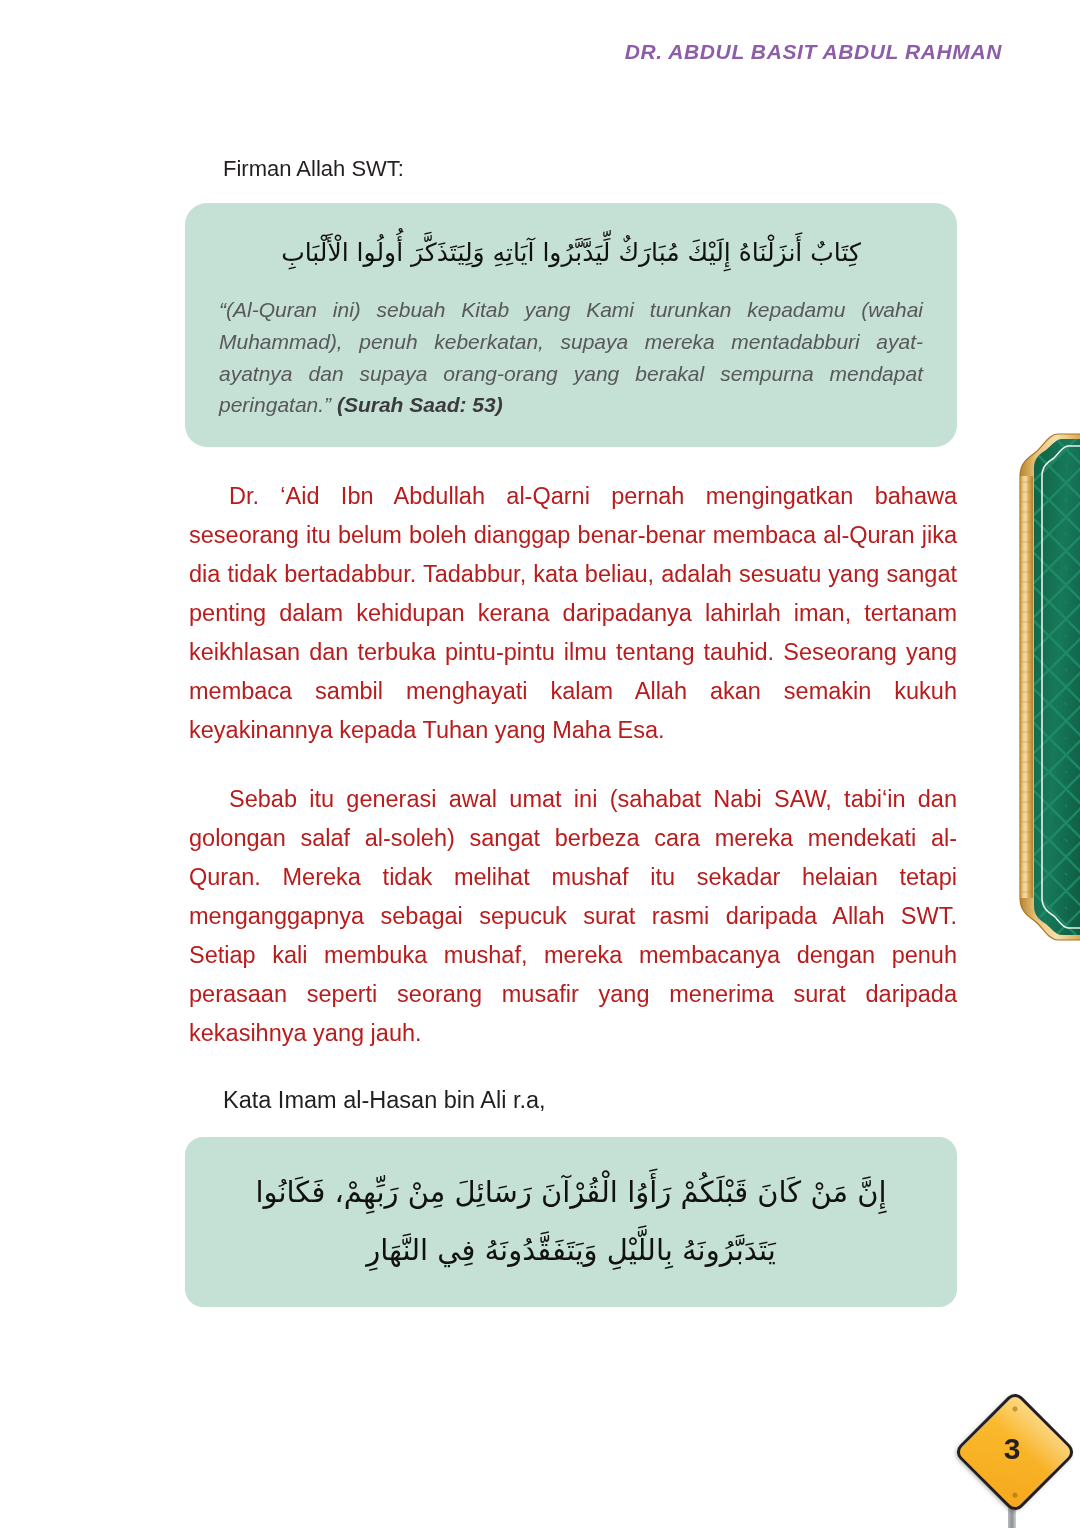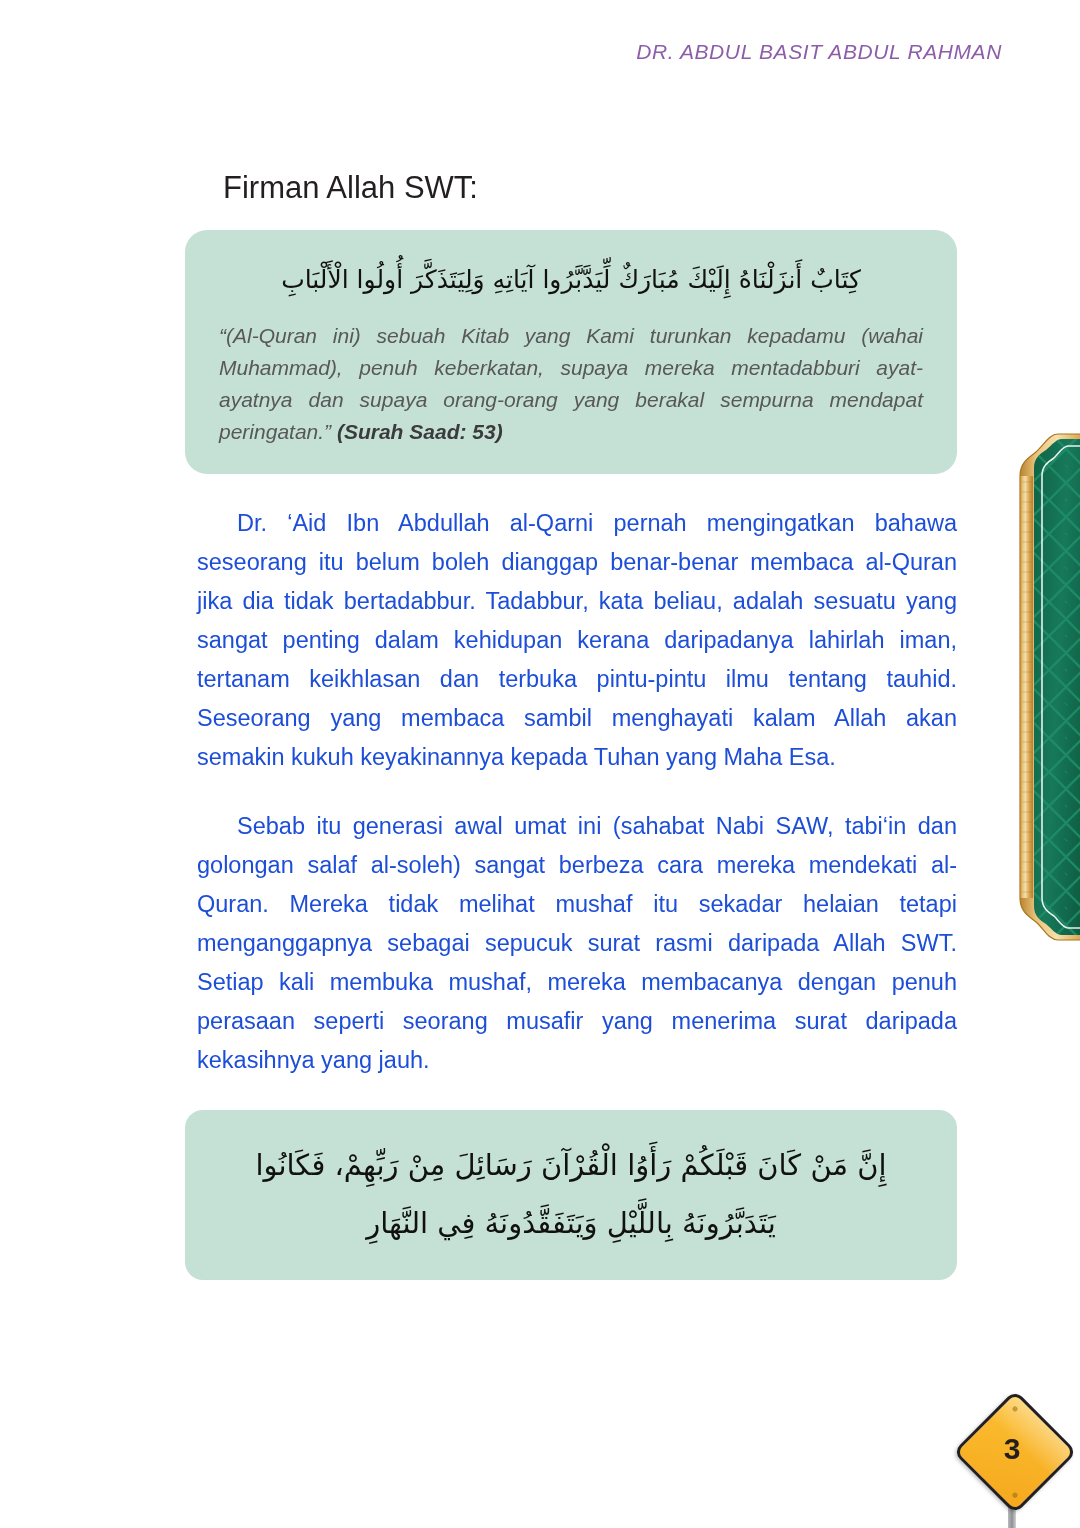--- a/index.html
+++ b/index.html
@@ -16,40 +16,40 @@
     color: #231f20;
   }
 
   
   .running-header {
     position: absolute;
     top: 40px;
     right: 78px;
     font-family: "Liberation Sans", sans-serif;
     font-style: italic;
-    font-weight: normal;
+    font-weight: bold;
     font-size: 21px;
     letter-spacing: 0.6px;
     color: #8d5da9;
     white-space: nowrap;
   }
 
   
   .content {
     position: absolute;
     left: 185px;
     top: 152px;
     width: 772px;
   }
 
   .lead-line {
-    font-size: 31px;
+    font-size: 22px;
     line-height: 1.5;
     color: #231f20;
-    margin: 13px 0 18px 38px;
+    margin: 0 0 18px 38px;
   }
 
   
   .quote-box {
     background: #c5e0d4;
     border-radius: 22px;
     padding: 26px 34px 26px 34px;
     margin: 0 0 30px 0;
     box-sizing: border-box;
   }
@@ -88,22 +88,22 @@
     font-style: italic;
     color: #3b3b3d;
   }
 
   
   .body-par {
     font-size: 23.5px;
     line-height: 1.66;
     text-align: justify;
     text-justify: inter-word;
-    color: #1d4ed8;
-    margin: 0 0 30px 12px;
+    color: #b91c1c;
+    margin: 0 0 30px 4px;
     text-indent: 40px;
   }
   .body-par:last-child { margin-bottom: 0; }
 
   .intro-line {
     font-size: 23.5px;
     line-height: 1.5;
     color: #231f20;
     margin: 0 0 18px 38px;
   }
@@ -188,20 +188,21 @@
     <p class="translation">
       <span>“(Al-Quran ini) sebuah Kitab yang Kami turunkan kepadamu (wahai Muhammad), penuh keberkatan, supaya mereka mentadabburi ayat-ayatnya dan supaya orang-orang yang berakal sempurna mendapat peringatan.”</span>
       <span class="source">(Surah Saad: 53)</span>
     </p>
   </div>
 
   <p class="body-par">Dr. ‘Aid Ibn Abdullah al-Qarni pernah mengingatkan bahawa seseorang itu belum boleh dianggap benar-benar membaca al-Quran jika dia tidak bertadabbur. Tadabbur, kata beliau, adalah sesuatu yang sangat penting dalam kehidupan kerana daripadanya lahirlah iman, tertanam keikhlasan dan terbuka pintu-pintu ilmu tentang tauhid. Seseorang yang membaca sambil menghayati kalam Allah akan semakin kukuh keyakinannya kepada Tuhan yang Maha Esa.</p>
 
   <p class="body-par">Sebab itu generasi awal umat ini (sahabat Nabi SAW, tabi‘in dan golongan salaf al-soleh) sangat berbeza cara mereka mendekati al-Quran. Mereka tidak melihat mushaf itu sekadar helaian tetapi menganggapnya sebagai sepucuk surat rasmi daripada Allah SWT. Setiap kali membuka mushaf, mereka membacanya dengan penuh perasaan seperti seorang musafir yang menerima surat daripada kekasihnya yang jauh.</p>
 
+  <p class="intro-line">Kata Imam al-Hasan bin Ali r.a,</p>
 
   <div class="quote-box second">
     <div class="arabic">إِنَّ مَنْ كَانَ قَبْلَكُمْ رَأَوُا الْقُرْآنَ رَسَائِلَ مِنْ رَبِّهِمْ، فَكَانُوا يَتَدَبَّرُونَهُ بِاللَّيْلِ وَيَتَفَقَّدُونَهُ فِي النَّهَارِ</div>
   </div>
 
 </div>
 
 <div class="side-ornament">
   <svg width="110" height="510" viewBox="0 0 110 510" xmlns="http://www.w3.org/2000/svg">
     <defs>

